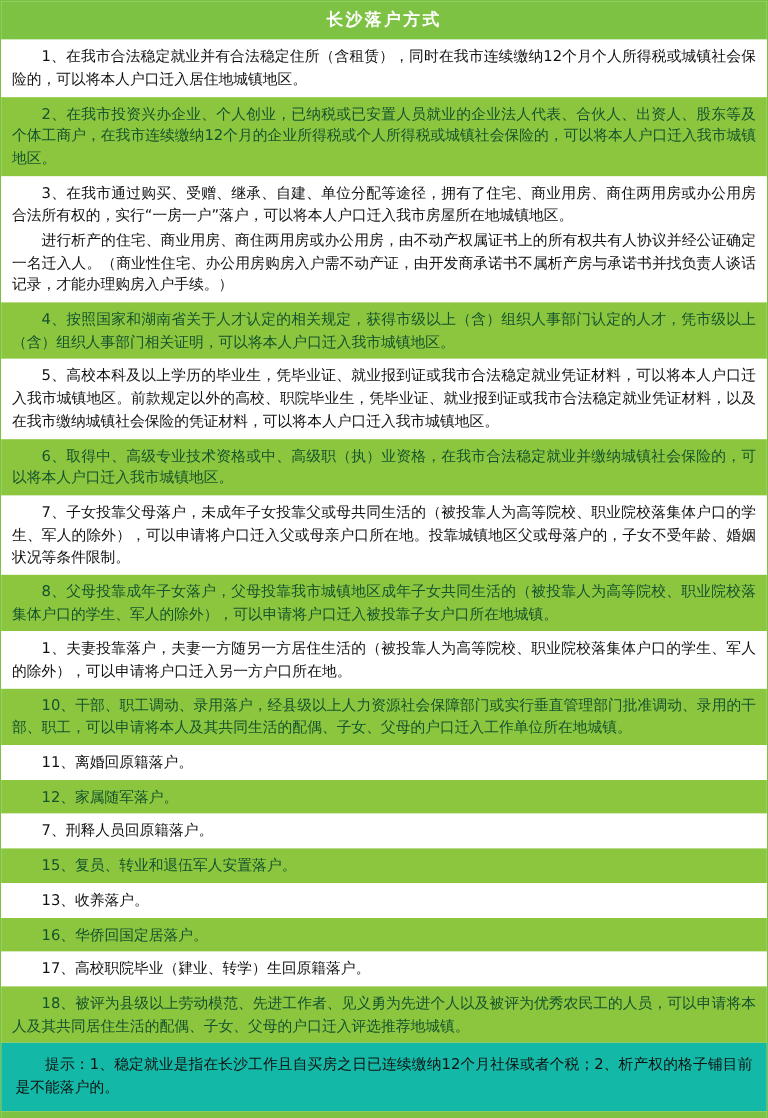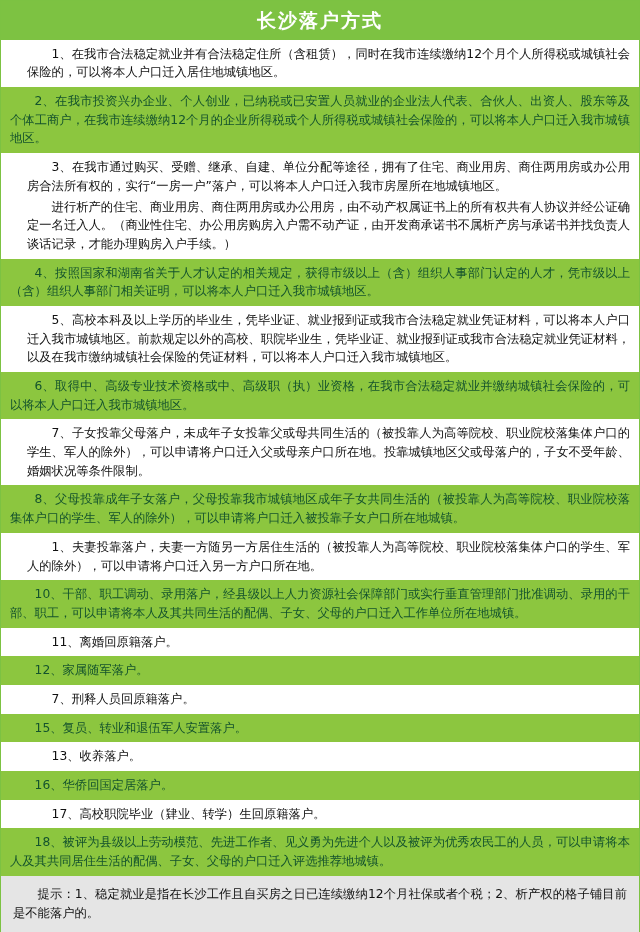--- a/index.html
+++ b/index.html
@@ -16,21 +16,21 @@
     min-height: 932px;
     box-sizing: border-box;
     background: #ffffff;
     border: 1px solid #7cc242;
     position: relative;
   }
   .title-bar {
     background: #7dc242;
     color: #ffffff;
     text-align: center;
-    font-size: 19px;
+    font-size: 14px;
     font-weight: bold;
     letter-spacing: 2px;
     padding: 7px 0 7px 0;
     line-height: 1.3;
   }
   .rows {
     display: block;
   }
   .row {
     padding: 5px 9px 5px 9px;
@@ -40,33 +40,32 @@
     text-align: justify;
     box-sizing: border-box;
   }
   .row.green {
     background: #8cc63f;
     color: #14532d;
   }
   .row.white {
     background: #ffffff;
     color: #111111;
-    margin-left: 17px;
   }
   .row p {
     margin: 0;
   }
   .row p + p {
     margin-top: 2px;
   }
   .indent {
     text-indent: 2em;
   }
   .tip {
-    background: #e5e5e5;
+    background: #14b8a6;
     color: #111111;
     font-size: 12.3px;
     line-height: 1.55;
     padding: 9px 12px 10px 12px;
     text-align: justify;
   }
   .tip .tip-inner {
     text-indent: 2em;
   }
   .footer {

